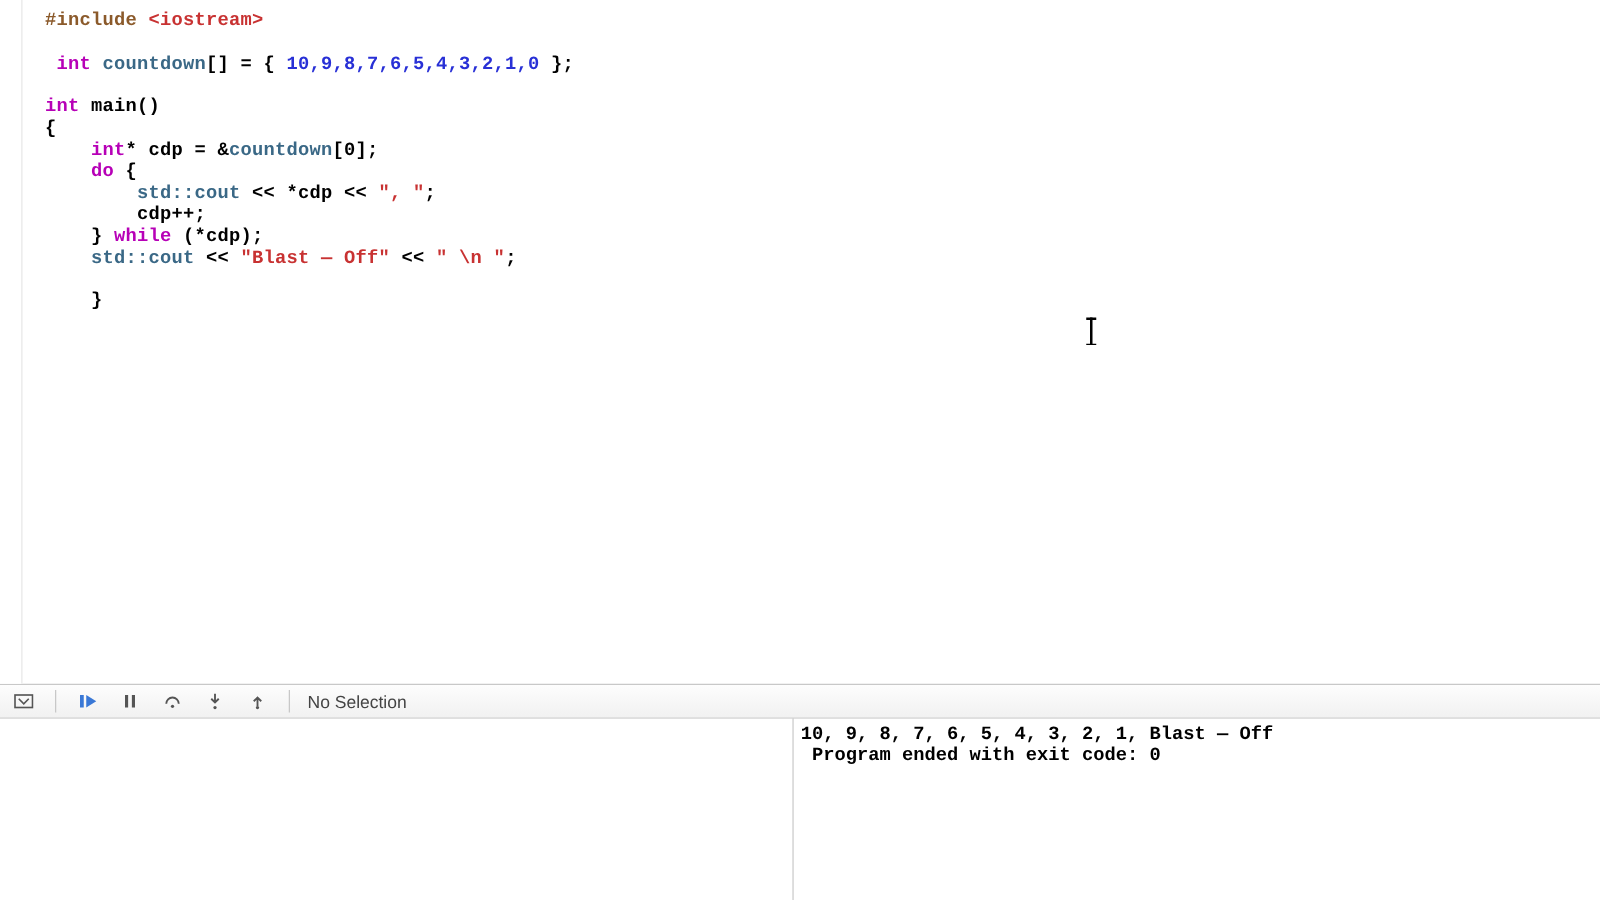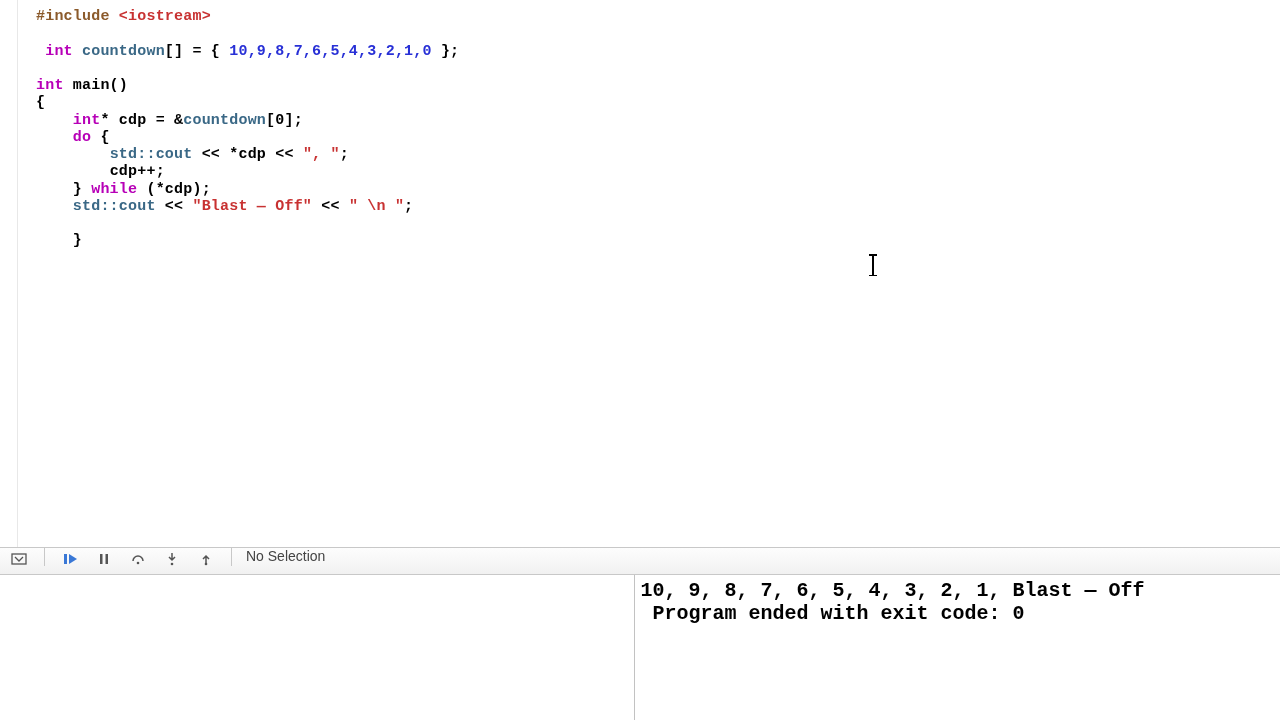--- a/index.html
+++ b/index.html
@@ -63,20 +63,21 @@
     height: 100%;
     background: #000;
     left: 0;
   }
   .toolbar {
     height: 28px;
     border-top: 1px solid #c8c8c8;
     border-bottom: 1px solid #c8c8c8;
     background: linear-gradient(#fdfdfd, #f1f1f1);
     display: flex;
+    align-items: center;
     gap: 4px;
     padding: 0 4px;
   }
   .tb-btn {
     width: 30px;
     height: 22px;
     display: flex;
     align-items: center;
     justify-content: center;
     border-radius: 3px;
@@ -105,21 +106,21 @@
   }
   .bottom-divider {
     width: 1px;
     background: #c2c2c2;
   }
   .console {
     flex: 1;
     background: #ffffff;
     padding: 4px 6px;
     font-family: Menlo, Monaco, "Courier New", monospace;
-    font-size: 20px;
+    font-size: 15px;
     font-weight: 700;
     line-height: 1.15;
     white-space: pre;
   }
 </style>
 </head>
 <body>
 
 <div class="editor-pane">
   <div class="gutter"></div>

